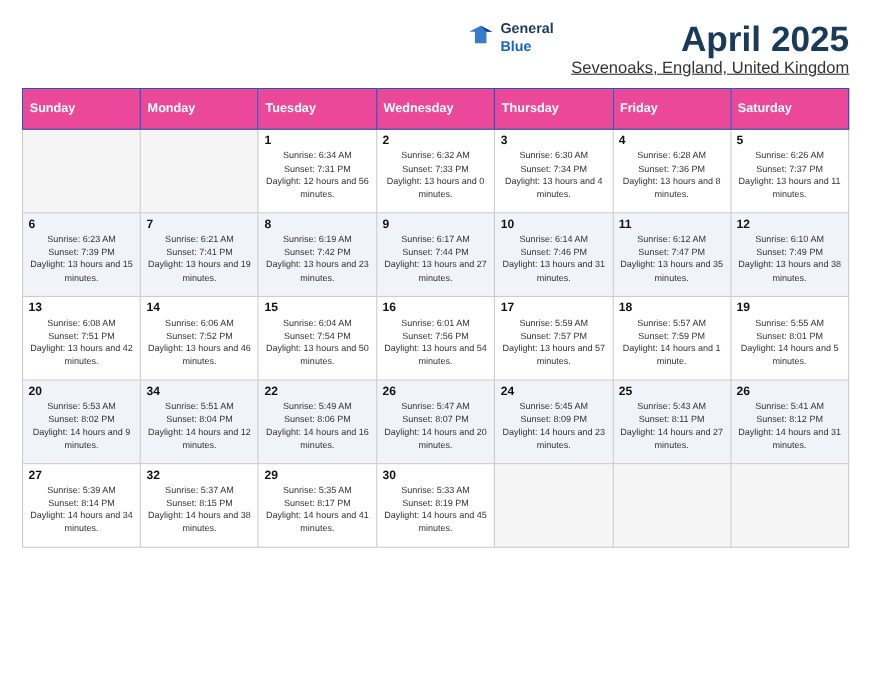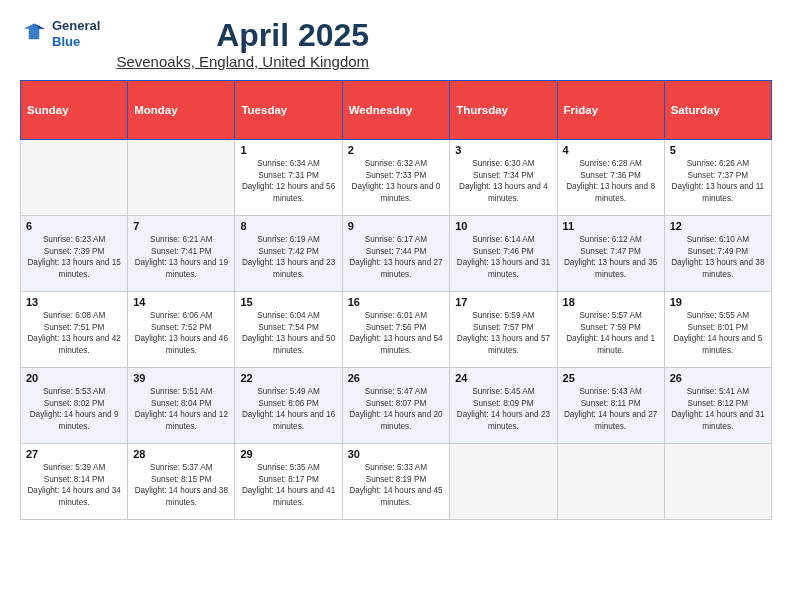--- a/index.html
+++ b/index.html
@@ -11,21 +11,21 @@
       overflow: hidden;
     }
     .page {
       width: 792px;
       height: 612px;
       background: #fff;
       padding: 18px 20px 12px 20px;
     }
     .header {
       display: flex;
-      justify-content: flex-start;
+      justify-content: flex-end;
       align-items: flex-start;
       margin-bottom: 10px;
     }
     .logo {
       display: flex;
       align-items: center;
       gap: 4px;
     }
     .logo-text {
       font-size: 13px;
@@ -53,25 +53,25 @@
       font-weight: normal;
       color: #333;
       text-decoration: underline;
     }
     .calendar {
       width: 100%;
       border-collapse: collapse;
       border: 1px solid #ccc;
     }
     .calendar th {
-      background: #ef4444;
+      background: #ec4899;
       color: #fff;
       font-size: 11.5px;
       font-weight: bold;
-      padding: 23px 6px;
+      padding: 12px 6px;
       text-align: left;
       border: 1px solid #2255bb;
     }
     .calendar td {
       border: 1px solid #ccc;
       vertical-align: top;
       padding: 4px 5px;
       font-size: 8.8px;
       color: #333;
       width: 108px;
@@ -297,21 +297,21 @@
         <tr class="row-shade">
           <td>
         <span class="day-num">20</span>
         <div class="day-detail">
           Sunrise: 5:53 AM<br>
           Sunset: 8:02 PM<br>
           Daylight: 14 hours and 9 minutes.
         </div>
       </td>
           <td>
-        <span class="day-num">39</span>
+        <span class="day-num">34</span>
         <div class="day-detail">
           Sunrise: 5:51 AM<br>
           Sunset: 8:04 PM<br>
           Daylight: 14 hours and 12 minutes.
         </div>
       </td>
           <td>
         <span class="day-num">22</span>
         <div class="day-detail">
           Sunrise: 5:49 AM<br>
@@ -355,21 +355,21 @@
         <tr>
           <td>
         <span class="day-num">27</span>
         <div class="day-detail">
           Sunrise: 5:39 AM<br>
           Sunset: 8:14 PM<br>
           Daylight: 14 hours and 34 minutes.
         </div>
       </td>
           <td>
-        <span class="day-num">28</span>
+        <span class="day-num">32</span>
         <div class="day-detail">
           Sunrise: 5:37 AM<br>
           Sunset: 8:15 PM<br>
           Daylight: 14 hours and 38 minutes.
         </div>
       </td>
           <td>
         <span class="day-num">29</span>
         <div class="day-detail">
           Sunrise: 5:35 AM<br>

